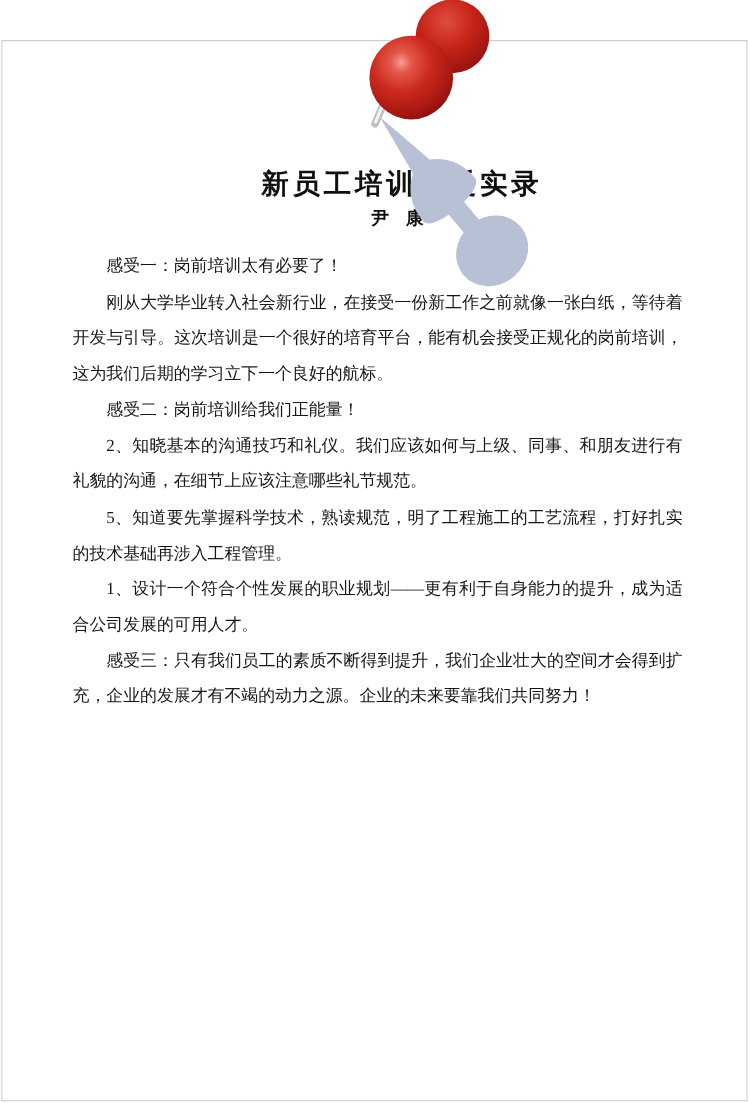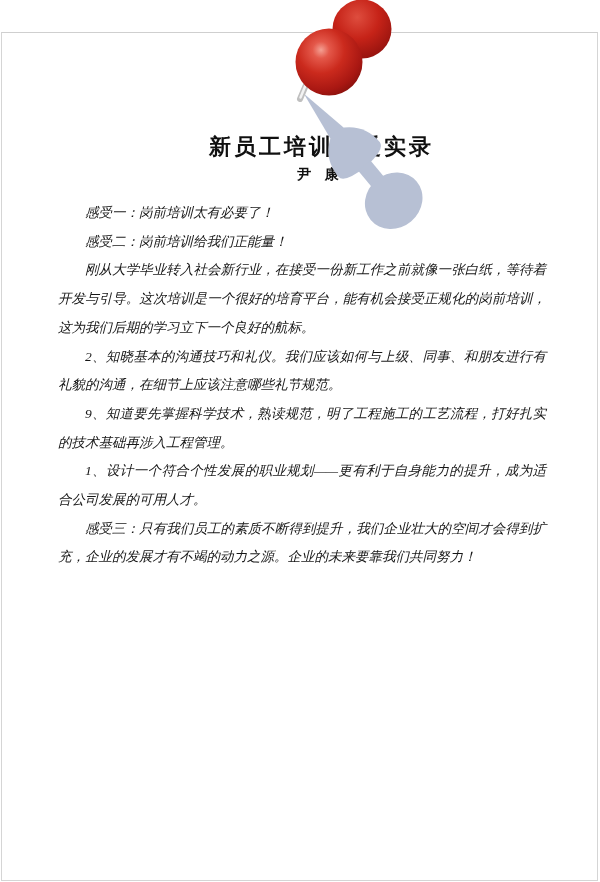--- a/index.html
+++ b/index.html
@@ -38,44 +38,44 @@
     color:#101010;
   }
   .doc-body{
     position:absolute;top:166px;left:56px;width:488px;
     font-size:13.5px;
     line-height:28.7px;
     color:#161616;
     text-align:justify;
     text-justify:inter-ideograph;
   }
-  .doc-body p{margin:0;text-indent:2em;font-style:italic;}
+  .doc-body p{margin:0;text-indent:2em;}
   .pushpin-wrap{
     position:absolute;left:270px;top:0;
     width:230px;height:230px;
     pointer-events:none;
   }
 </style>
 </head>
 <body>
 
 <div class="canvas">
 
   <div class="page">
 
     <h1 class="title">新员工培训感受实录</h1>
 
     <div class="author">尹 康</div>
 
     <div class="doc-body">
       <p>感受一：岗前培训太有必要了！</p>
+      <p>刚从大学毕业转入社会新行业，在接受一份新工作之前就像一张白纸，等待着开发与引导。这次培训是一个很好的培育平台，能有机会接受正规化的岗前培训，这为我们后期的学习立下一个良好的航标。</p>
       <p>感受二：岗前培训给我们正能量！</p>
-      <p>刚从大学毕业转入社会新行业，在接受一份新工作之前就像一张白纸，等待着开发与引导。这次培训是一个很好的培育平台，能有机会接受正规化的岗前培训，这为我们后期的学习立下一个良好的航标。</p>
       <p>2、知晓基本的沟通技巧和礼仪。我们应该如何与上级、同事、和朋友进行有礼貌的沟通，在细节上应该注意哪些礼节规范。</p>
-      <p>9、知道要先掌握科学技术，熟读规范，明了工程施工的工艺流程，打好扎实的技术基础再涉入工程管理。</p>
+      <p>5、知道要先掌握科学技术，熟读规范，明了工程施工的工艺流程，打好扎实的技术基础再涉入工程管理。</p>
       <p>1、设计一个符合个性发展的职业规划——更有利于自身能力的提升，成为适合公司发展的可用人才。</p>
       <p>感受三：只有我们员工的素质不断得到提升，我们企业壮大的空间才会得到扩充，企业的发展才有不竭的动力之源。企业的未来要靠我们共同努力！</p>
     </div>
 
   </div>
 
   <div class="pushpin-wrap">
     <svg width="230" height="230" viewBox="270 0 230 230" xmlns="http://www.w3.org/2000/svg">
       <defs>
         <radialGradient id="ballG" cx="38%" cy="32%" r="78%">

